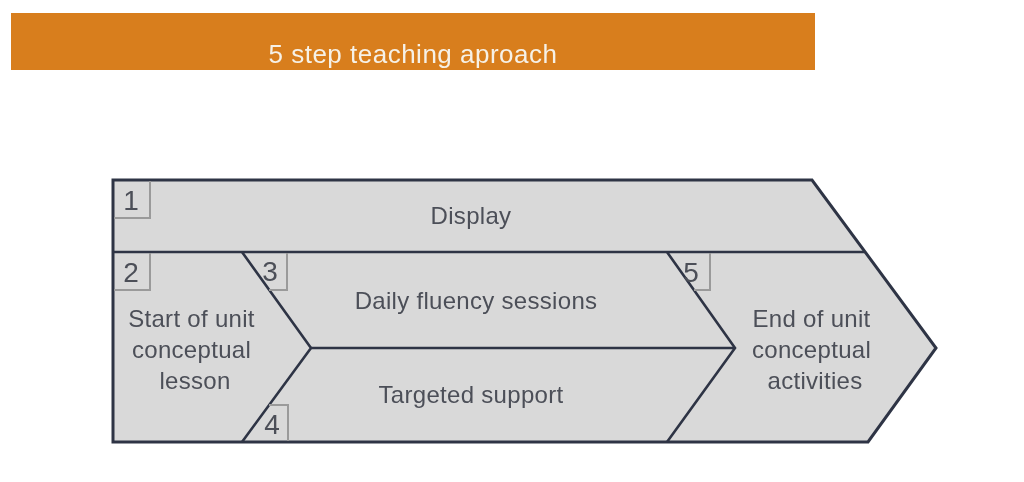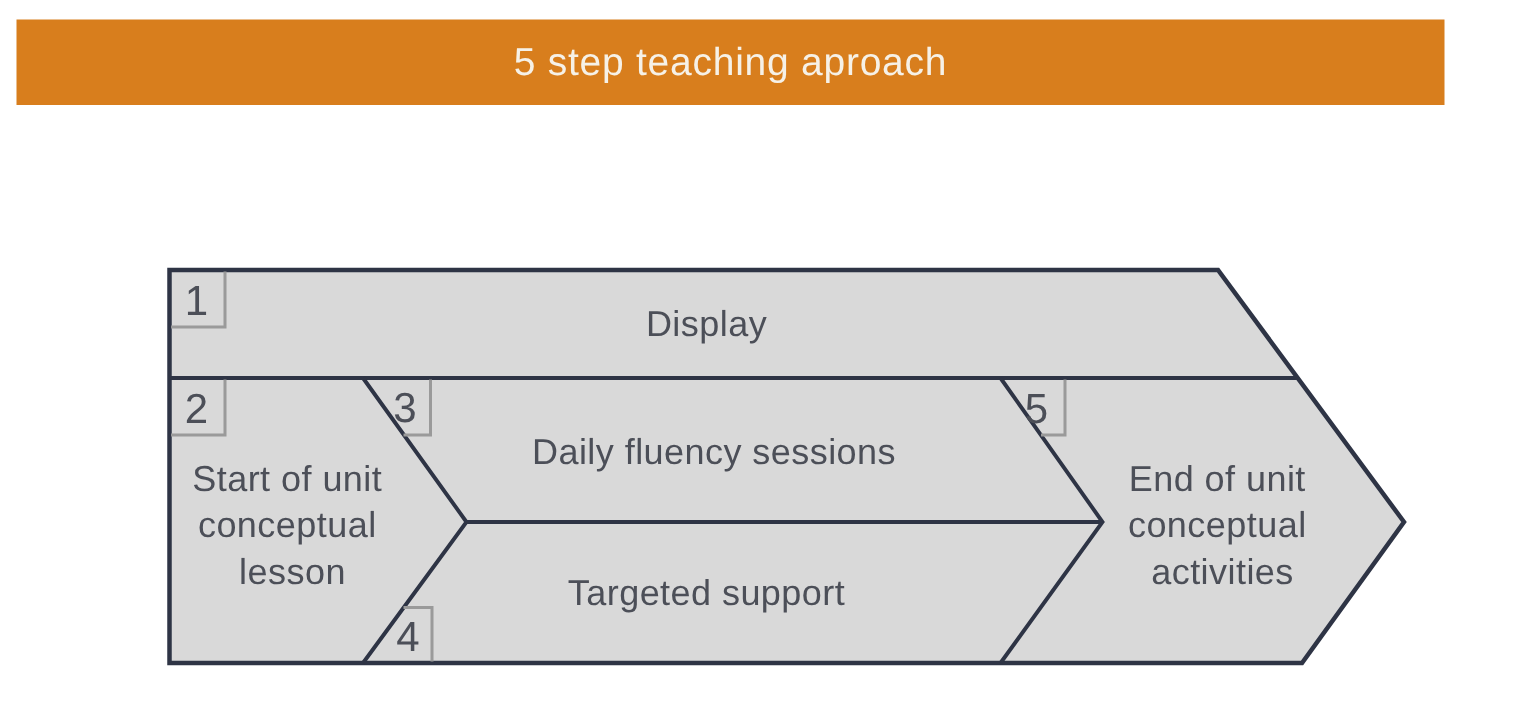--- a/index.html
+++ b/index.html
@@ -14,25 +14,25 @@
   .stage {
     position: relative;
     width: 1024px;
     height: 482px;
     background: #ffffff;
   }
   .banner {
     position: absolute;
     left: 11px;
     top: 13px;
-    width: 952px;
+    width: 804px;
     height: 57px;
     background: #D87E1D;
     display: flex;
-    align-items: center;
+    align-items: flex-end;
     justify-content: center;
   }
   .banner-title {
     color: #F6F1E7;
     font-size: 26px;
     letter-spacing: 0.5px;
   }
   svg.diagram {
     position: absolute;
     left: 0;

